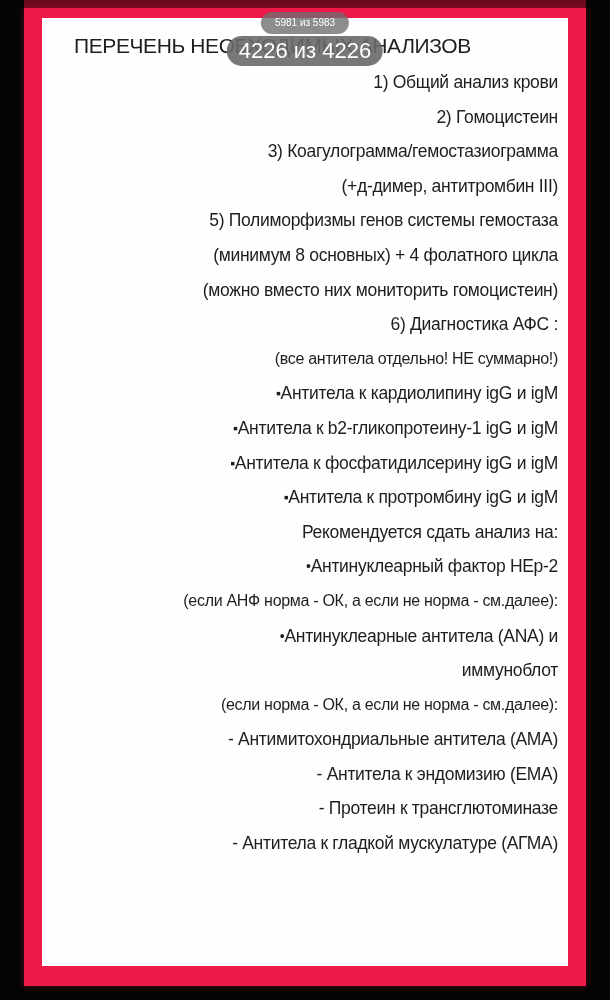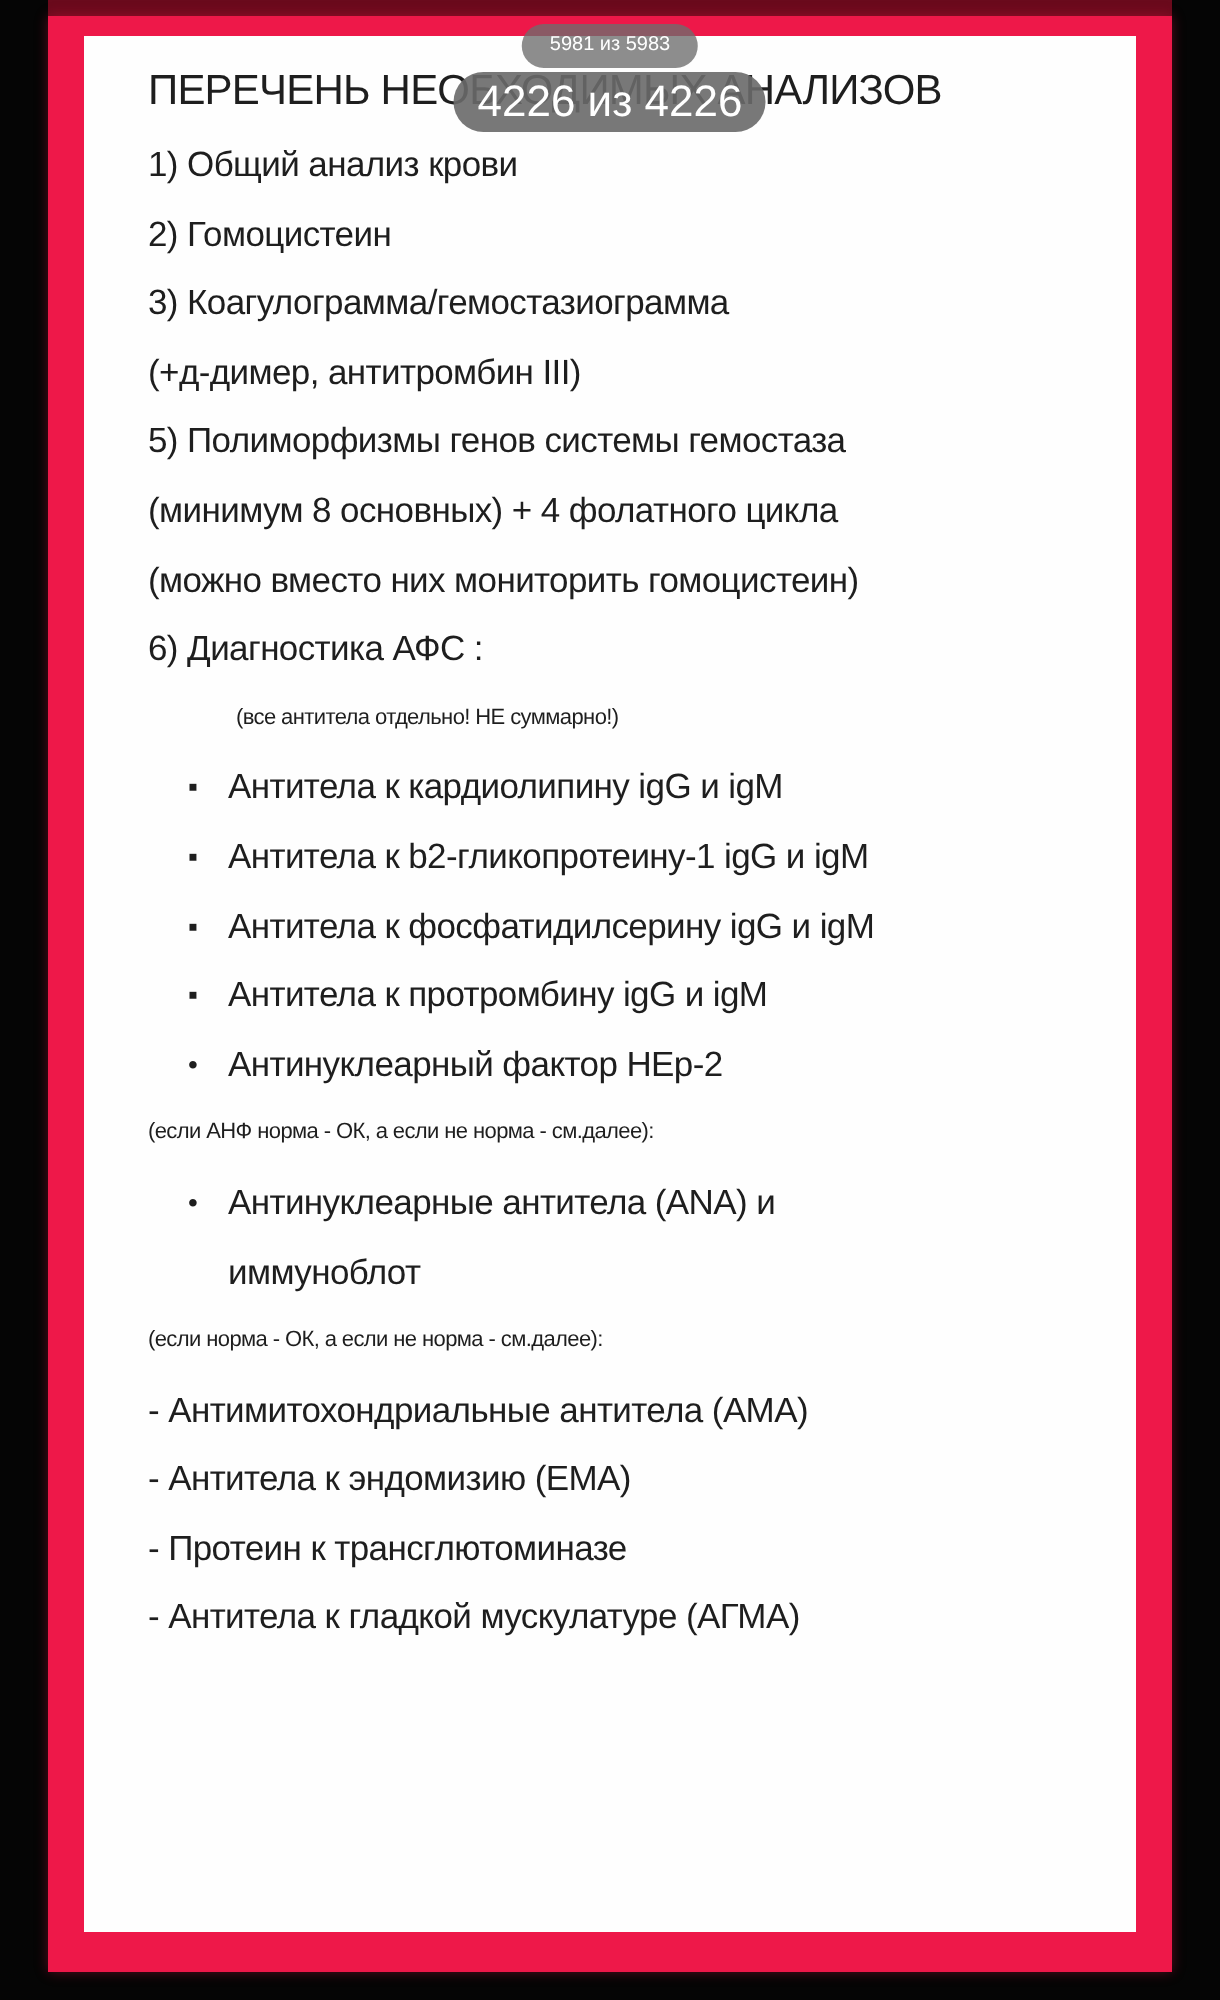--- a/index.html
+++ b/index.html
@@ -56,23 +56,24 @@
       height: 28px;
       margin-left: 0px;
       white-space: nowrap;
     }
     .line {
       font-size: 17.5px;
       line-height: 34.6px;
       height: 34.6px;
       white-space: nowrap;
       letter-spacing: -0.3px;
+      text-align: right;
     }
     .line.note {
-      font-size: 11px;
+      font-size: 16px;
       letter-spacing: -0.3px;
     }
     .line.note.indented {
       padding-left: 44px;
     }
     .line.bullet {
       padding-left: 20px;
       position: relative;
     }
     .line.bullet .bullet-mark {
@@ -138,20 +139,21 @@
       <div class="line bullet">
         <span class="bullet-mark">▪</span><span>Антитела к b2-гликопротеину-1 igG и igM</span>
       </div>
       <div class="line bullet">
         <span class="bullet-mark">▪</span><span>Антитела к фосфатидилсерину igG и igM</span>
       </div>
       <div class="line bullet">
         <span class="bullet-mark">▪</span><span>Антитела к протромбину igG и igM</span>
       </div>
 
+      <div class="line">Рекомендуется сдать анализ на:</div>
 
       <div class="line bullet">
         <span class="bullet-mark">•</span><span>Антинуклеарный фактор НЕр-2</span>
       </div>
       <div class="line note">(если АНФ норма - ОК, а если не норма - см.далее):</div>
       <div class="line bullet">
         <span class="bullet-mark">•</span><span>Антинуклеарные антитела (ANA) и</span>
       </div>
       <div class="line continuation">иммуноблот</div>
       <div class="line note">(если норма - ОК, а если не норма - см.далее):</div>

